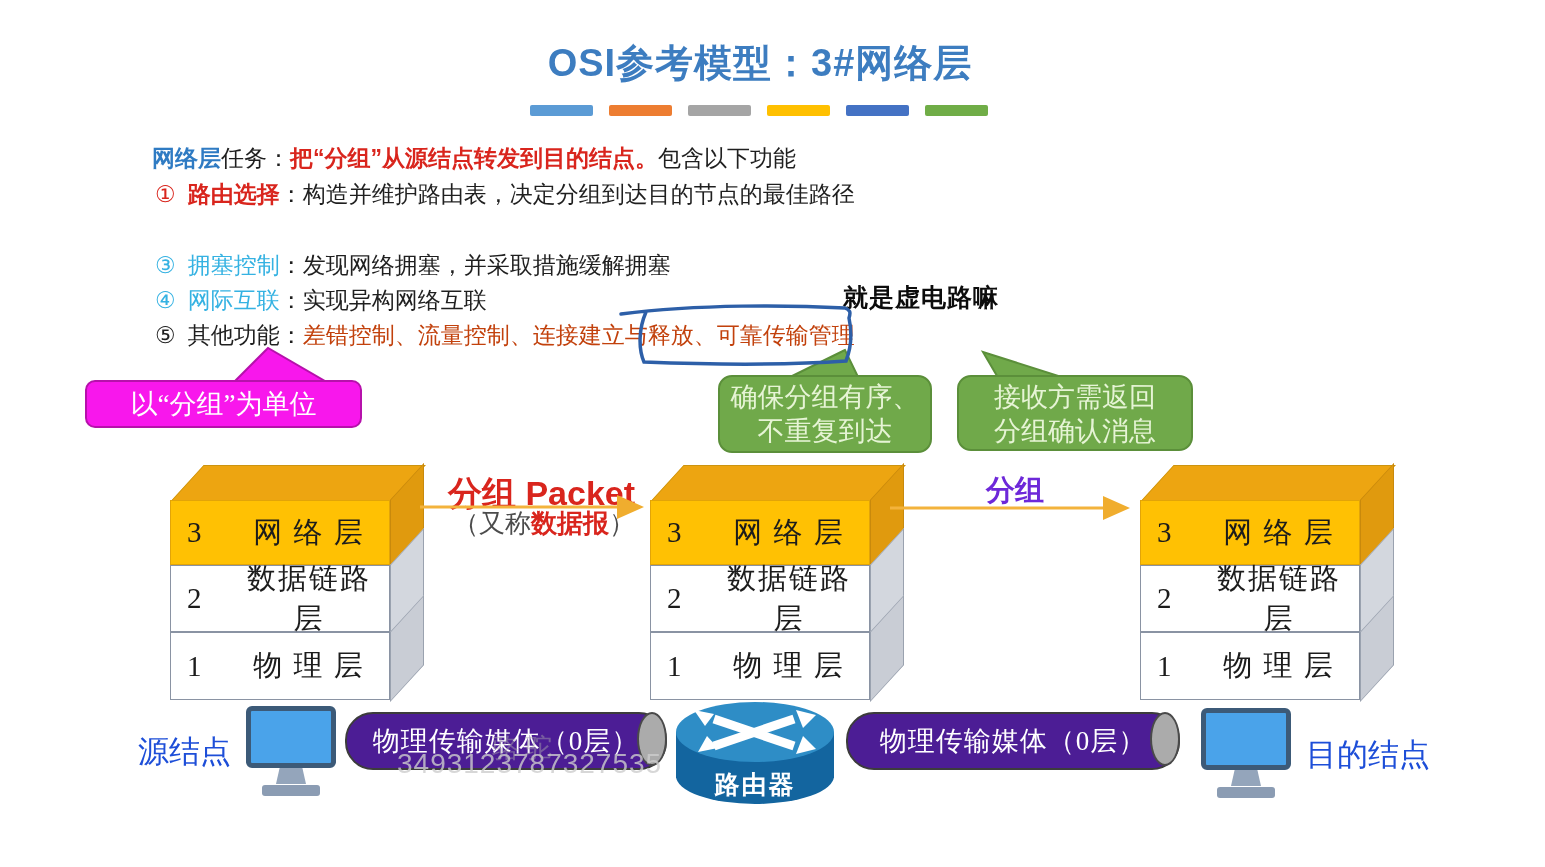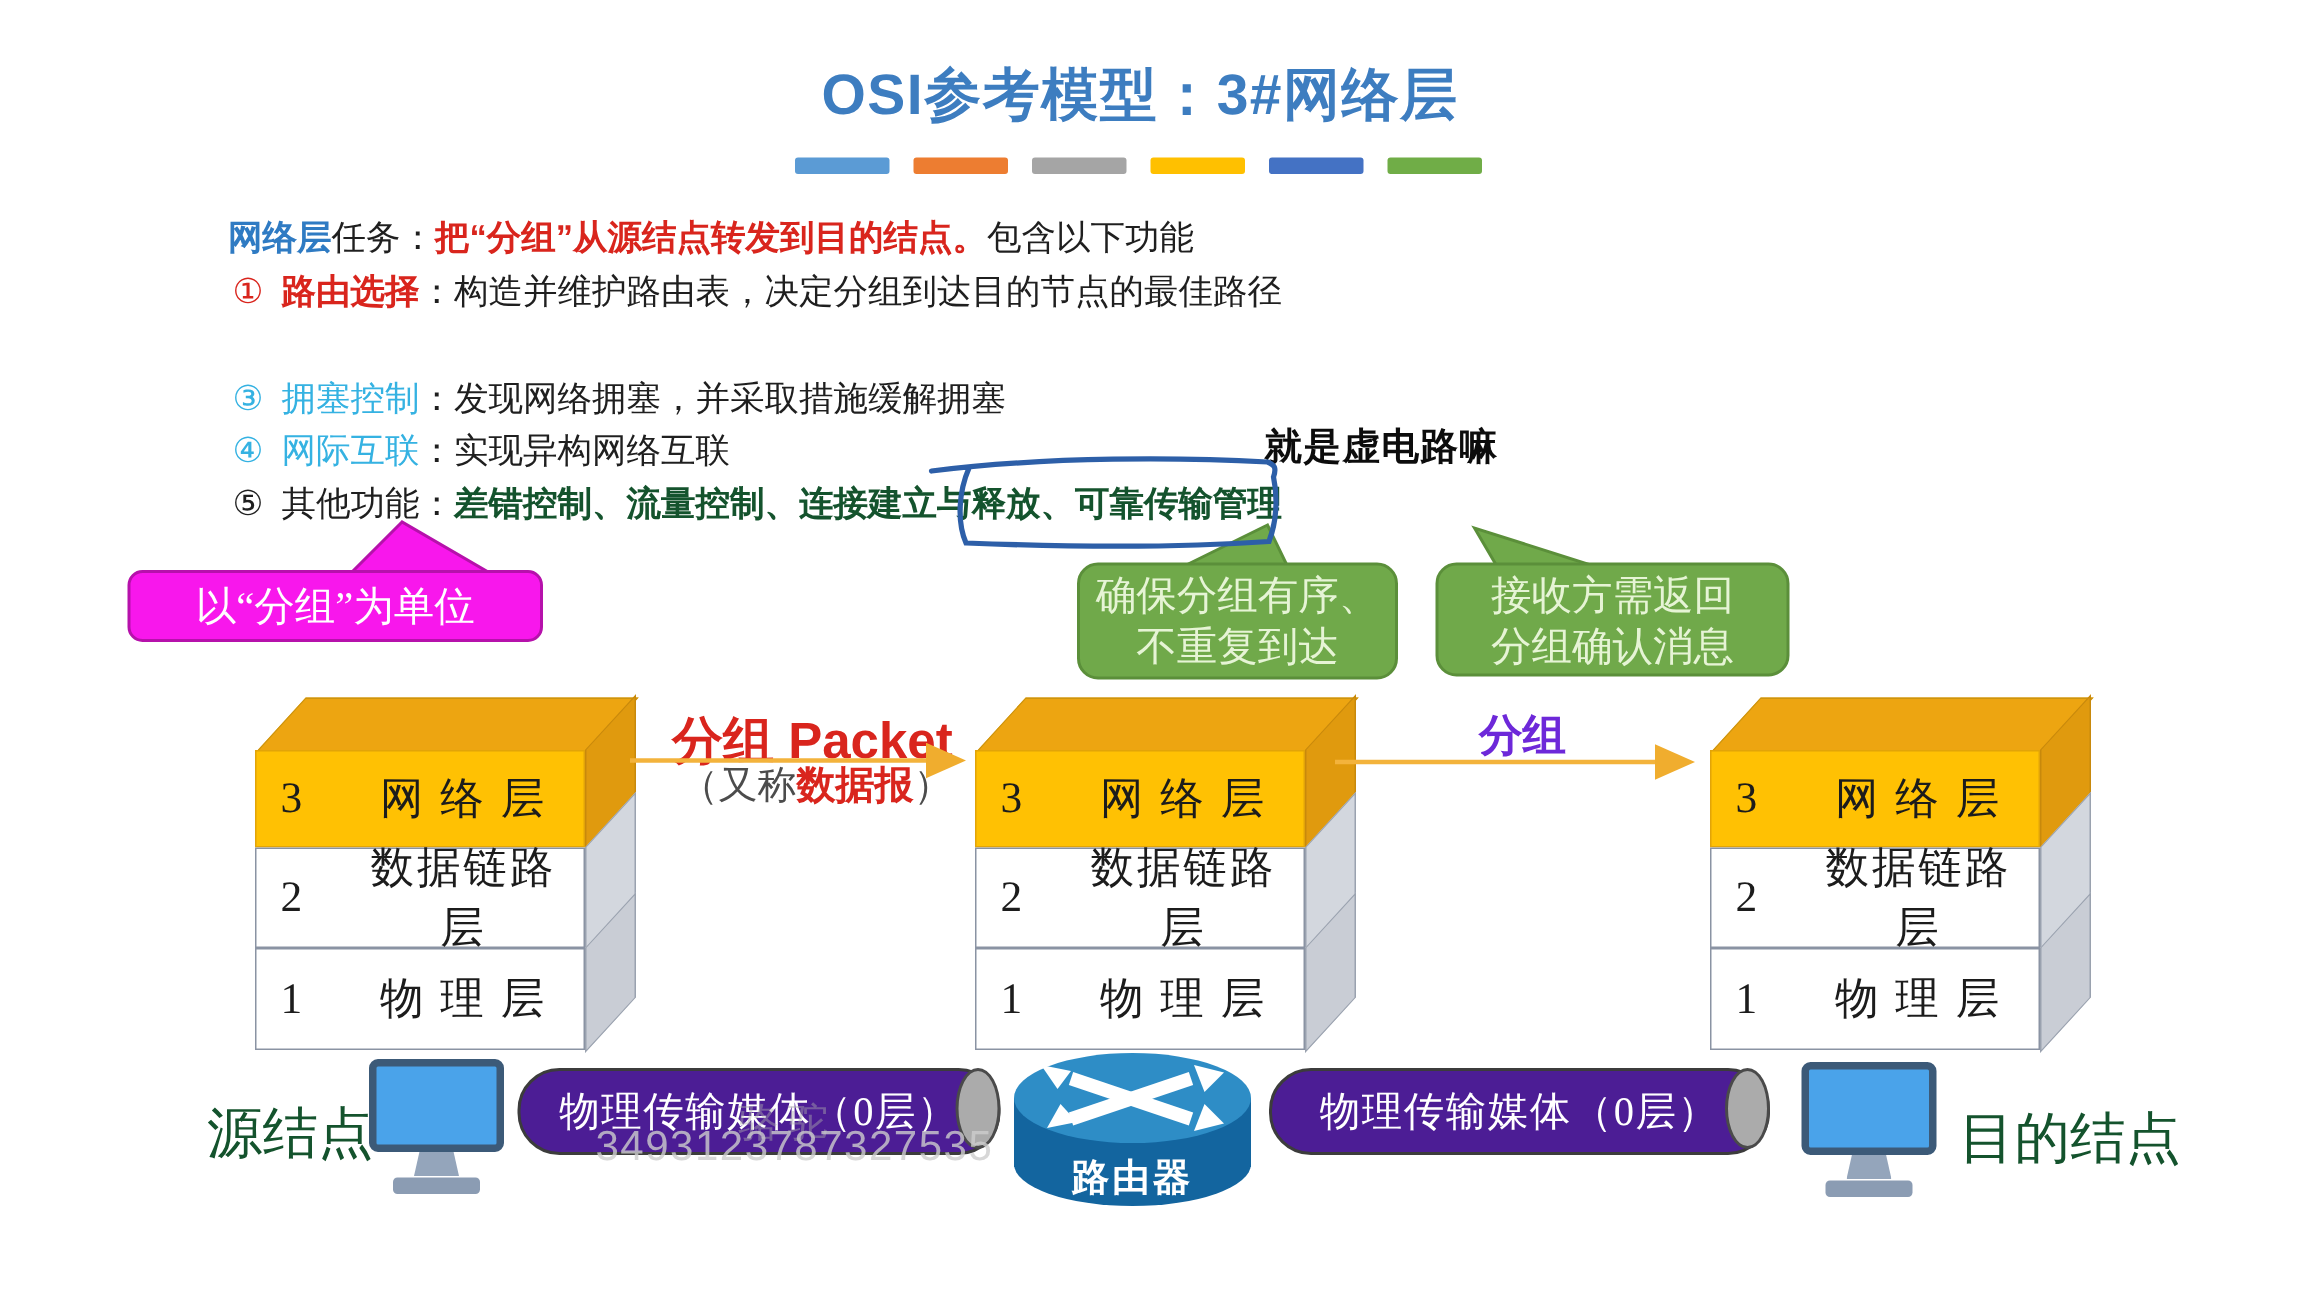--- a/index.html
+++ b/index.html
@@ -14,21 +14,21 @@
   .dashrow .dash{width:63px;height:11px;border-radius:2px;display:inline-block;}
 
   
   .tline{position:absolute;white-space:nowrap;font-size:23px;line-height:34px;color:#1f1f1f;
          font-family:"Liberation Serif",serif;z-index:2;}
   .l1{left:152px;top:141px}.l2{left:155px;top:177px}.l3{left:155px;top:213px}
   .l4{left:155px;top:249px}.l5{left:155px;top:284px}.l6{left:155px;top:319px}
   .b-blue{color:#2f7bc3;font-weight:bold;font-family:"Liberation Sans",sans-serif;}
   .b-red{color:#d9251d;font-weight:bold;font-family:"Liberation Sans",sans-serif;}
   .t-cyan{color:#35b2e2;}
-  .t-mag{color:#14532d;font-weight:bold;}
+  .t-mag{color:#c2410c;}
   .num-red{color:#d9251d;}
   .num-cyan{color:#35b2e2;}
   .sp{display:inline-block;width:12px;}
 
   .note{left:843px;top:281px;font-size:25px;font-weight:bold;color:#0c0c0c;z-index:2;
         font-family:"Liberation Sans",sans-serif;letter-spacing:1px;}
 
   
   .callout{position:absolute;z-index:4;text-align:center;
            font-family:"Liberation Serif",serif;}
@@ -62,21 +62,21 @@
 
   
   .flowlbl{position:absolute;z-index:2;white-space:nowrap;}
   .pkt1{left:448px;top:471px;width:195px;text-align:left;font-size:34px;font-weight:bold;color:#d9251d;}
   .pkt1alias{left:444px;top:506px;width:200px;text-align:center;font-size:26px;color:#4c4c4c;
              font-family:"Liberation Serif",serif;}
   .pkt1alias b{color:#d9251d;font-family:"Liberation Sans",sans-serif;}
   .pkt2{left:955px;top:471px;width:120px;text-align:center;font-size:29px;font-weight:bold;color:#6d28d9;}
 
   
-  .nodelbl{position:absolute;font-size:37px;color:#14532d;font-family:"Liberation Serif",serif;z-index:2;text-align:center;}
+  .nodelbl{position:absolute;font-size:31px;color:#1d4ed8;font-family:"Liberation Serif",serif;z-index:2;text-align:center;}
   .srclbl{left:138px;top:731px;} .dstlbl{left:1306px;top:734px;}
 
   .pc{position:absolute;width:96px;z-index:2;}
   .pc1{left:243px;top:706px;} .pc2{left:1198px;top:708px;}
   .pc .screen{width:80px;height:52px;background:#4aa3ea;border:5px solid #3c5a78;border-radius:6px;margin:0 auto;}
   .pc .neck{width:30px;height:16px;background:#94a5bb;margin:0 auto;
             clip-path:polygon(12% 0,88% 0,100% 100%,0 100%);}
   .pc .pbase{width:58px;height:11px;background:#8b9cb3;border-radius:3px;margin:1px auto 0;}
 
   .cyl{position:absolute;height:54px;background:#4c1d95;border:2px solid #3c3c3c;border-radius:28px;

